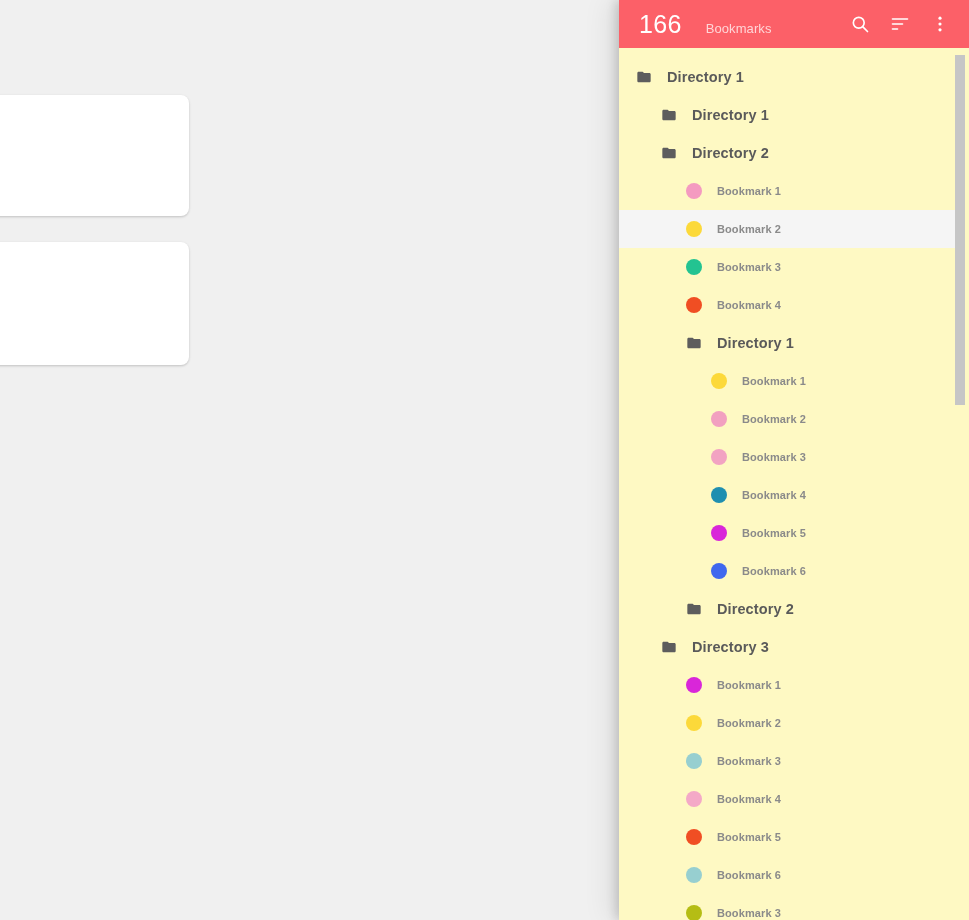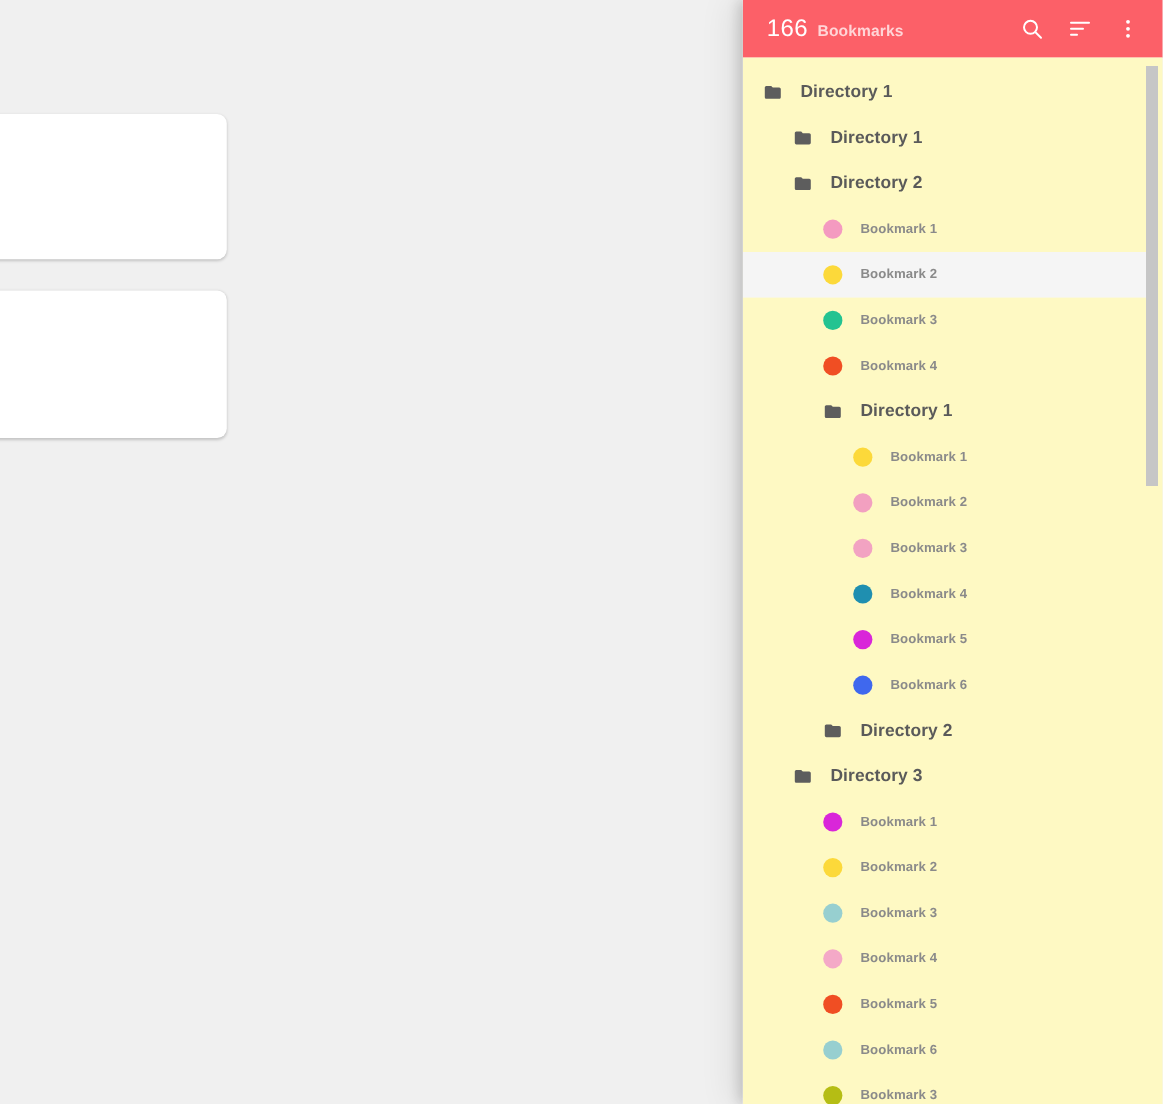--- a/index.html
+++ b/index.html
@@ -46,30 +46,31 @@
     display: flex;
     align-items: center;
     padding: 0 12px 0 20px;
   }
   .header-title {
     display: flex; align-items: baseline; gap: 8px;
     flex: 1 1 auto;
     color: #ffffff;
   }
   .count {
-    font-size: 20px;
+    font-size: 25px;
     font-weight: 400;
     letter-spacing: 0.3px;
     color: #ffffff;
   }
   .count-label {
     font-size: 13px;
-    font-weight: 700;
+    font-weight: 400;
     color: #ffd5d7;
     letter-spacing: 0.1px;
+    margin-left: 16px;
   }
   .header-actions {
     display: flex; align-items: center; gap: 6px;
   }
   .icon-btn {
     width: 34px; height: 34px;
     display: flex; align-items: center; justify-content: center;
     border: none; background: transparent;
     cursor: pointer;
     padding: 0;

